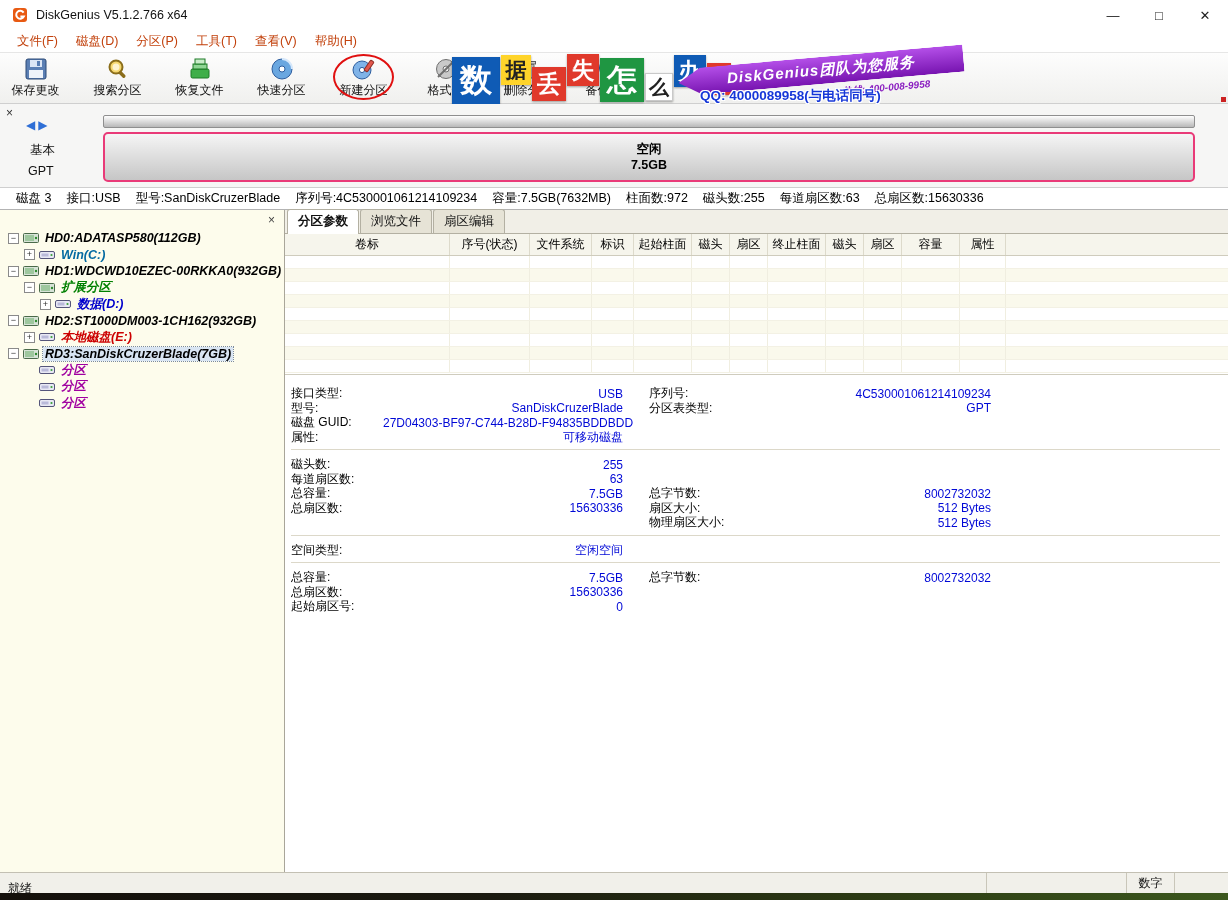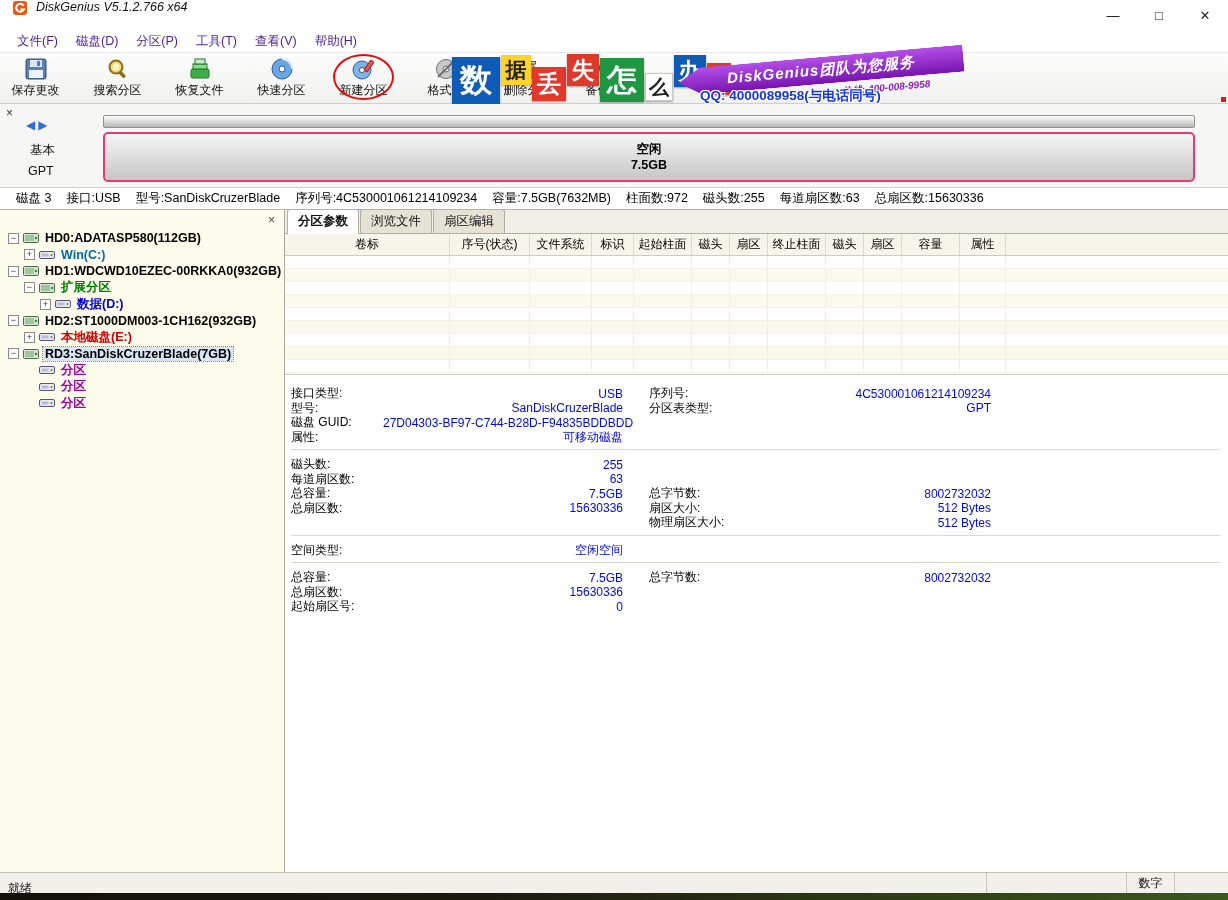--- a/index.html
+++ b/index.html
@@ -1,28 +1,28 @@
 <!DOCTYPE html>
 <html><head>
 <meta charset="utf-8">
 <style>
   * { margin:0; padding:0; box-sizing:border-box; }
   html,body { background:#0c0c0c; }
   body { font-family:"Liberation Sans","DejaVu Sans",sans-serif; }
   .screen { position:relative; width:1228px; height:900px; background:#fff; overflow:hidden; }
 
   
-  .title-bar { height:30px; display:flex; background:#fff;font-style:italic; }
+  .title-bar { height:30px; display:flex; align-items:center; background:#fff; }
   .app-icon { width:16px; height:16px; margin:0 8px 0 12px; flex:0 0 auto; }
   .title-text { font-size:12.5px; color:#111; }
   .win-controls { margin-left:auto; display:flex; height:100%; }
   .win-btn { width:46px; height:100%; display:flex; align-items:center; justify-content:center; font-size:13px; color:#222; cursor:default; }
 
   
-  .menu-bar { height:22px; display:flex; align-items:center; padding-left:8px; background:#fff; font-size:12.5px; color:#4c1d95; }
+  .menu-bar { height:22px; display:flex; align-items:center; padding-left:8px; background:#fff; font-size:12.5px; color:#c2410c; }
   .menu-item { padding:2px 9px; }
 
   
   .toolbar { position:relative; height:52px; background:linear-gradient(#fdfdfd,#f0f0ee); border-top:1px solid #e6e6e6; border-bottom:1px solid #cfcfcf; }
   .tb-buttons { display:flex; padding-left:8px; height:100%; align-items:center;gap:27px; }
   .tb-btn { position:relative; width:55px; height:48px; display:flex; flex-direction:column; align-items:center; justify-content:center; gap:1px; font-size:12px; color:#111; }
   .tb-icon { display:inline-flex; height:24px; align-items:center; }
   .tb-btn.circled::after { content:""; position:absolute; left:-3px; top:0px; right:-3px; bottom:2px; border:2.5px solid #e01010; border-radius:50%; }
   .banner-tiles { position:absolute; left:452px; top:1px; height:52px; display:flex; align-items:flex-start; }
   .tile { display:flex; align-items:center; justify-content:center; font-weight:bold; margin-right:1px; box-shadow:0 1px 2px rgba(0,0,0,.35); }
@@ -54,21 +54,21 @@
   .diskinfo { height:22px; display:flex; align-items:center; padding-left:16px; gap:15px; font-size:12.5px; color:#000; background:#fff; border-bottom:1px solid #b3b3b3; white-space:nowrap; }
 
   
   .main { display:flex; height:662px; }
   .tree-panel { position:relative; width:285px; flex:0 0 285px; background:#fdfcec; border-right:1px solid #a9a69a; padding-top:20px; overflow:hidden; }
   .tree-close { position:absolute; top:3px; right:9px; font-size:12px; color:#444; }
   .tree-row { display:flex; align-items:center; height:16.5px; font-weight:bold; font-size:12.5px; white-space:nowrap; }
   .expand-box { width:11px; height:11px; flex:0 0 11px; border:1px solid #8a8a8a; background:#fff; font-size:9px; line-height:8px; text-align:center; margin-right:4px; color:#333; font-weight:normal; }
   .expand-spacer { width:15px; flex:0 0 15px; }
   .tree-icon { margin-right:4px; display:inline-flex; }
-  .tree-label { padding:0 2px; }
+  .tree-label { padding:0 2px;font-style:italic; }
   .tree-row.selected .tree-label { background:#d9e5f3; outline:1px dotted #7a8aa0; }
 
   .right-panel { flex:1; min-width:0; display:flex; flex-direction:column; background:#fff; }
   .tab-bar { height:24px; display:flex; align-items:flex-end; padding-left:2px; background:#f1efe7; border-bottom:1px solid #b3b0a2; }
   .tab { padding:3px 10px; font-size:12.5px; border:1px solid #b3b0a2; border-bottom:none; background:#e6e3d6; margin-right:1px; border-radius:3px 3px 0 0; color:#111; }
   .tab.active { background:#fff; position:relative; top:1px; padding-bottom:4px;font-weight:bold; }
 
   .gt-header { display:flex; height:22px; background:#f6f5ec; border-bottom:1px solid #cfccbd; font-size:12px; color:#000; }
   .gt-h-cell { display:flex; align-items:center; justify-content:center; height:100%; border-right:1px solid #dddacb; overflow:hidden; white-space:nowrap; flex:0 0 auto; }
   .gt-h-fill { flex:1 1 auto; border-right:none; }

